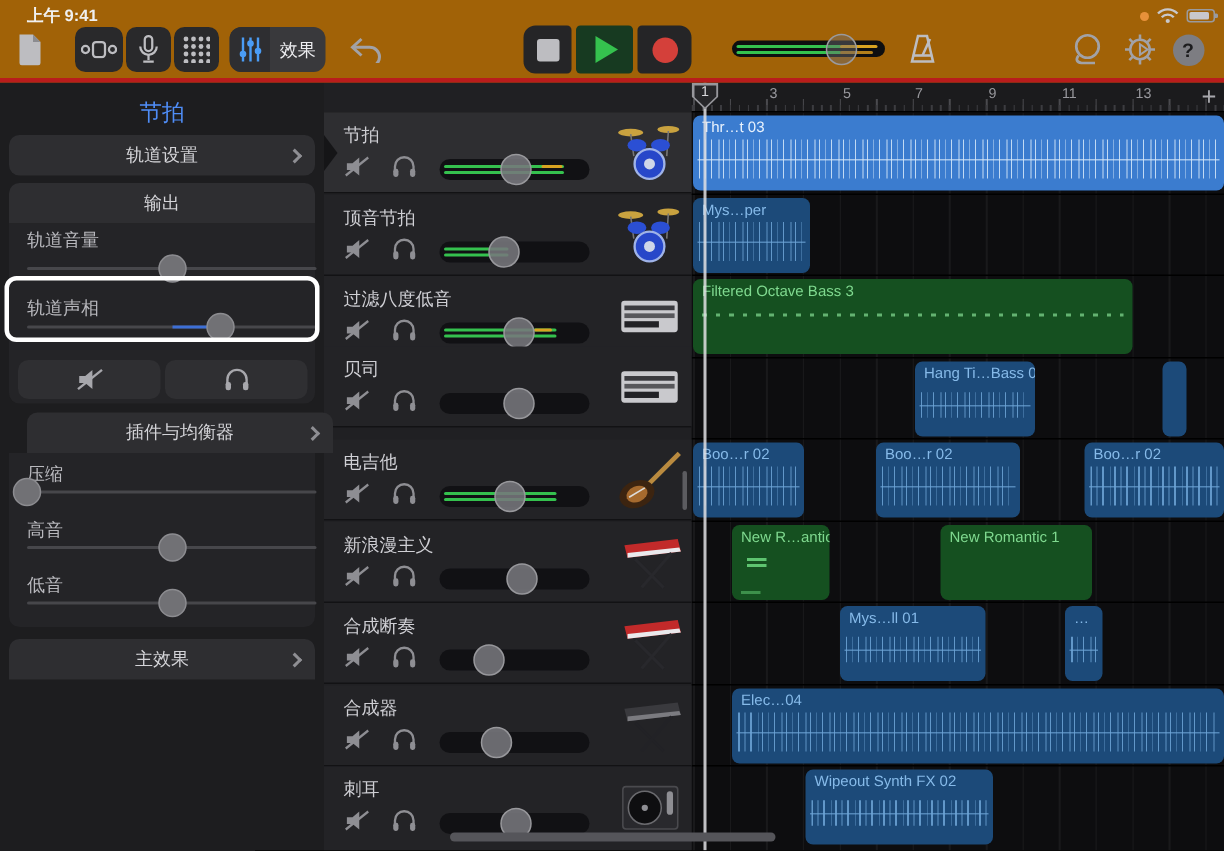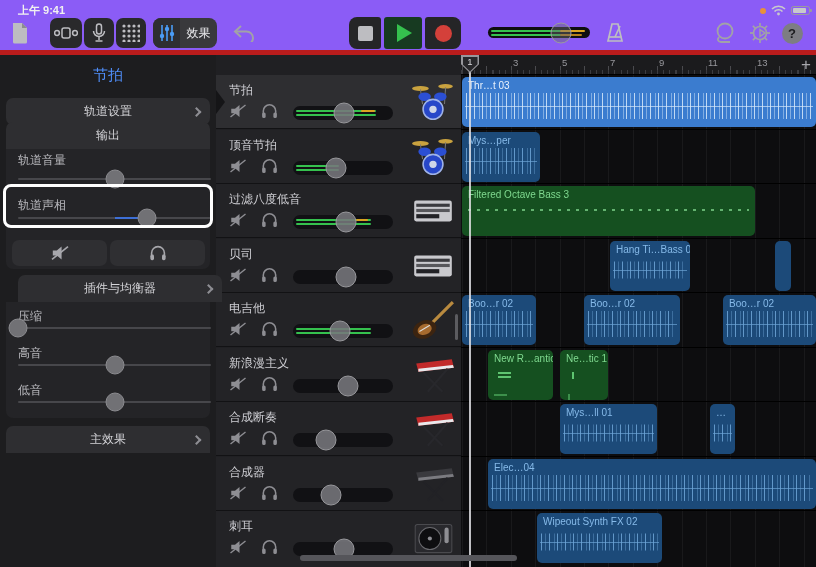--- a/index.html
+++ b/index.html
@@ -1,21 +1,21 @@
 <!DOCTYPE html>
 <html><head>
 <meta charset="utf-8">
 <style>
   * { margin:0; padding:0; box-sizing:border-box; }
   html,body { background:#000; }
   body { font-family:"Liberation Sans","DejaVu Sans",sans-serif; }
   .app { position:relative; width:816px; height:567px; background:#151517; overflow:hidden; color:#c8c8cc; }
 
   
-  .topbar { position:absolute; left:0; top:0; width:816px; height:55px; background:#8b5cf6; border-bottom:5px solid #b91c1c; z-index:30; }
+  .topbar { position:absolute; left:0; top:0; width:816px; height:55px; background:#a16207; border-bottom:3px solid #b91c1c; z-index:30; }
   .status-time { position:absolute; left:18px; top:3px; font-size:11px; font-weight:bold; color:#f0f0f0; }
   .status-right { position:absolute; right:6px; top:5px; display:flex; align-items:center; gap:5px; }
   .rec-dot { width:6px; height:6px; border-radius:50%; background:#e8913a; }
   .battery { width:19px; height:9px; border:1px solid #9a9a9e; border-radius:2.5px; position:relative; }
   .battery::before { content:""; position:absolute; left:1px; top:1px; bottom:1px; width:13px; background:#c8c8cc; border-radius:1px; }
   .battery::after { content:""; position:absolute; right:-3px; top:2px; width:2px; height:3px; background:#9a9a9e; border-radius:0 1px 1px 0; }
   .tb-icon { position:absolute; top:18px; height:30px; display:flex; align-items:center; justify-content:center; }
   .tb-btn { background:#29292b; border-radius:7px; }
   .seg { position:absolute; left:153px; top:18px; width:64px; height:30px; background:#39393c; border-radius:8px; display:flex; overflow:hidden; }
   .seg .seg-l { width:27px; display:flex; align-items:center; justify-content:center; background:#2e2e31; }
@@ -236,21 +236,21 @@
       </svg>
     </div>
     <div class="tb-icon" style="left:779px; width:26px;">
       <div class="help-circle">?</div>
     </div>
   </div>
 
   <div class="sidebar">
     <div class="sb-title">节拍</div>
 
-    <div class="sb-btn" style="top:43px;">
+    <div class="sb-btn" style="top:35px;">
       <span>轨道设置</span>
       <span class="chev"></span>
     </div>
 
     <div class="sb-header hdr-attached" style="top:67px;">
       <span>输出</span>
     </div>
     <div class="sb-card" style="top:94px; height:120px;">
       <span class="sb-label" style="top:3px;">轨道音量</span>
       <div class="sb-slider" style="top:29px;">
@@ -398,21 +398,21 @@
       <span class="inst">
         <svg width="46" height="44" viewBox="0 0 44 40">
             <rect x="4" y="10" width="36" height="20" rx="2" fill="#c9c9cd"></rect>
             <rect x="6" y="13" width="32" height="3" fill="#3a3a3e"></rect>
             <rect x="6" y="18" width="32" height="3" fill="#57575b"></rect>
             <rect x="6" y="23" width="22" height="4" fill="#222226"></rect>
           </svg>
       </span>
     </div>
 
-    <div class="trow" style="top:184px;text-decoration:underline;">
+    <div class="trow" style="top:176px;text-decoration:underline;">
       <span class="t-name">贝司</span>
       <span class="t-mute">
           <svg width="18" height="16" viewBox="0 0 24 20">
             <path d="M3 7v6h5l6 5V2L8 7z" fill="#8e8e93"></path>
             <line x1="2" y1="18" x2="22" y2="2" stroke="#8e8e93" stroke-width="2"></line>
           </svg>
         </span>
       <span class="t-phones">
           <svg width="17" height="16" viewBox="0 0 22 20">
             <path d="M3 16v-6a8 8 0 0 1 16 0v6" fill="none" stroke="#8e8e93" stroke-width="2"></path>
@@ -621,22 +621,22 @@
     <div class="region r-blue wav wav-dark" style="left:123px; top:220px; width:96px;">
       <span class="rlabel">Boo…r 02</span>
     </div>
     <div class="region r-blue wav wav-dark" style="left:262px; top:220px; width:93px;">
       <span class="rlabel">Boo…r 02</span>
     </div>
 
     <div class="region r-green midi-marks" style="left:27px; top:275px; width:65px;">
       <span class="rlabel">New R…antic 1</span>
     </div>
-    <div class="region r-green midi-small" style="left:99px; top:275px; width:48px;">
-      <span class="rlabel">Ne…tic 1</span>
+    <div class="region r-green" style="left:166px; top:275px; width:101px;">
+      <span class="rlabel">New Romantic 1</span>
     </div>
 
     <div class="region r-blue wav wav-dark wav-short" style="left:99px; top:329px; width:97px;">
       <span class="rlabel">Mys…ll 01</span>
     </div>
     <div class="region r-blue wav wav-dark wav-short" style="left:249px; top:329px; width:25px;">
       <span class="rlabel">…</span>
     </div>
 
     <div class="region r-blue wav wav-dark" style="left:27px; top:384px; width:328px;">

